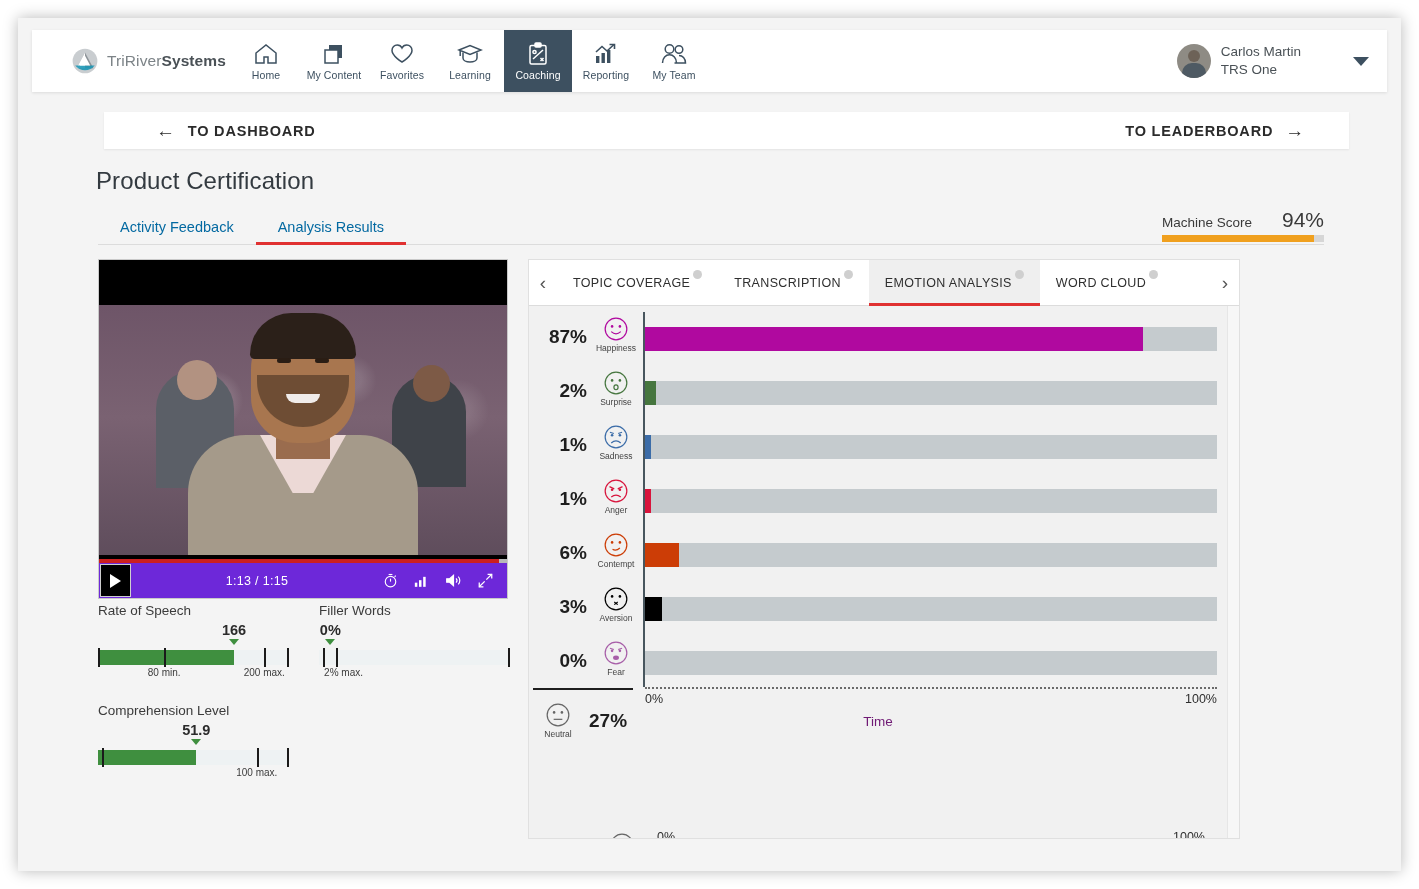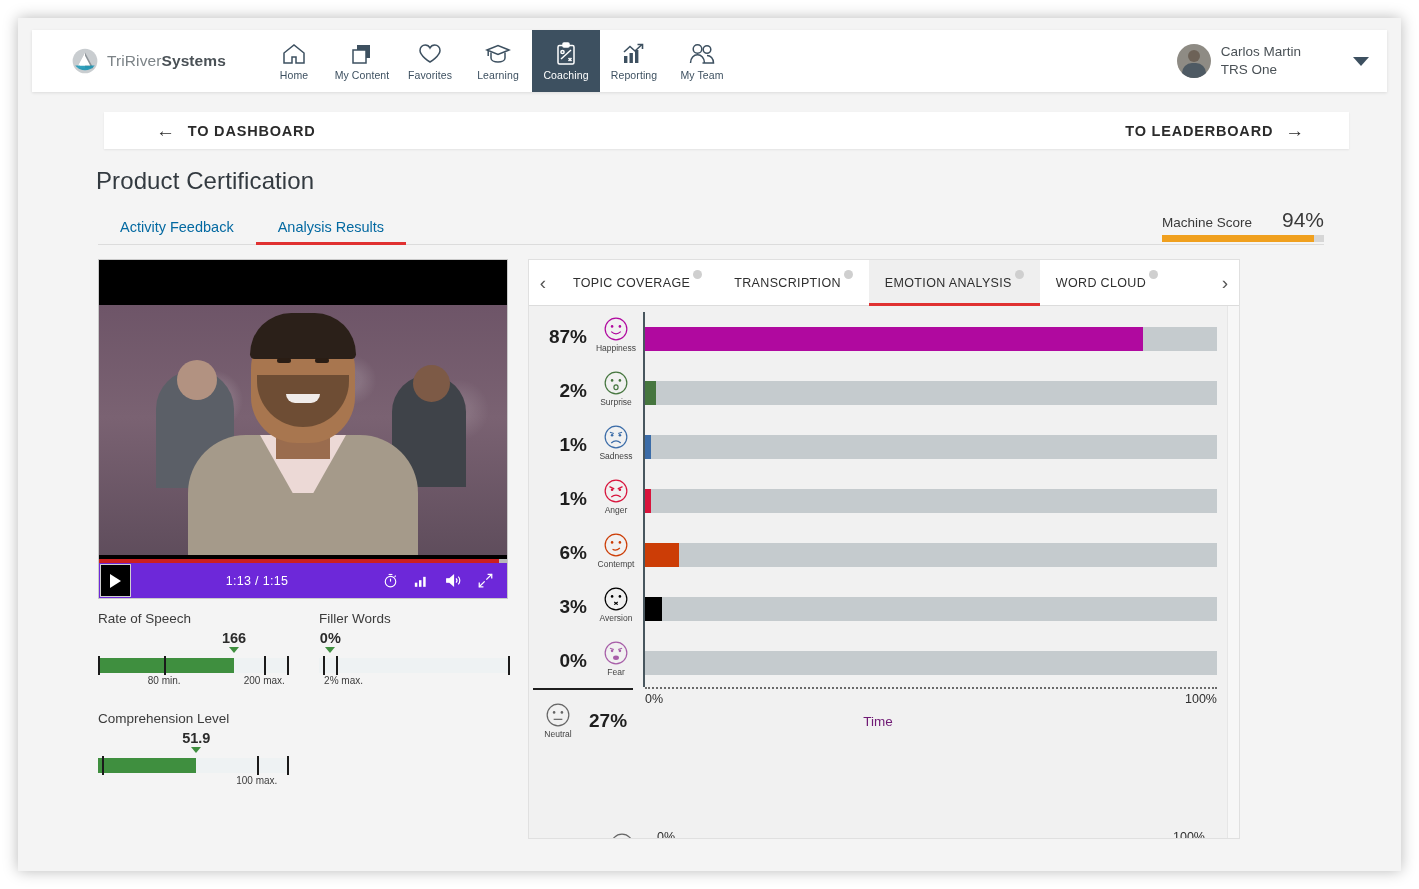--- a/index.html
+++ b/index.html
@@ -18,21 +18,20 @@
     overflow: hidden;
   }
 
   
   .topnav {
     position: absolute; left: 14px; top: 12px;
     width: 1355px; height: 62px;
     background: #ffffff;
     display: flex; align-items: stretch;
     box-shadow: 0 1px 3px rgba(0,0,0,0.10);
-    gap: 28px;
   }
   .logo-wrap {
     display: flex; align-items: center;
     padding-left: 40px; gap: 9px;
     min-width: 200px;
   }
   .logo-mark { width: 26px; height: 26px; flex: none; }
   .logo-text {
     font-size: 15.5px; color: #7c8387; letter-spacing: .1px;
     white-space: nowrap;
@@ -191,21 +190,21 @@
     width: 31px; height: 33px; margin-left: 1px;
     border: 1px solid #cfcfcf; background:#000;
     display:flex; align-items:center; justify-content:center; cursor:pointer;
   }
   .play-tri { width:0;height:0;border-left:11px solid #fff;border-top:7px solid transparent;border-bottom:7px solid transparent; }
   .vid-time { flex:1; text-align:center; color:#fff; font-size:12.5px; letter-spacing:.3px; }
   .vid-icons { display:flex; align-items:center; gap:16px; padding-right:14px; }
   .vic { cursor:pointer; display:flex; align-items:center; }
 
   
-  .metrics { margin-top: 12px; width: 410px; }
+  .metrics { margin-top: 4px; width: 410px; }
   .metrics-row { display:flex; gap: 32px; margin-bottom: 22px; }
   .metric { width: 189px; }
   .metric-title { font-size: 13.5px; color: #3b3b3b; margin-bottom: 4px; }
   .metric-valrow { height: 24px; position: relative; }
   .metric-val {
     position:absolute; font-size: 14.5px; font-weight: bold; color:#2b2b2b;
     transform: translateX(-50%); top:0; white-space:nowrap;
   }
   .metric-caret {
     position:absolute; top: 17px; transform: translateX(-50%);

